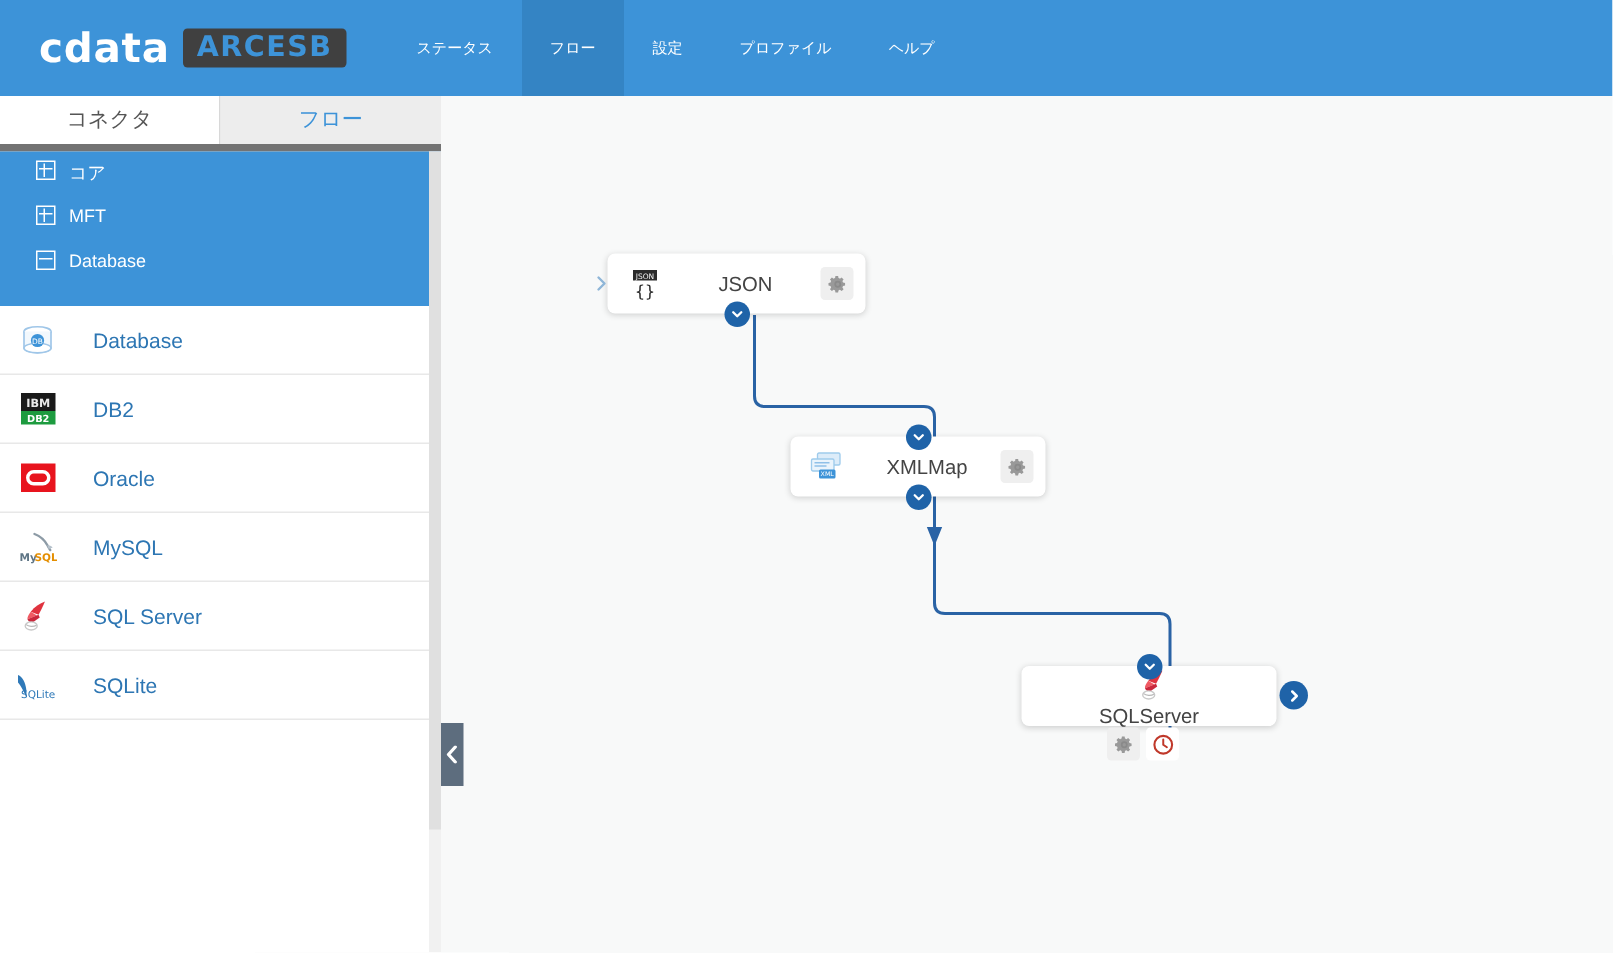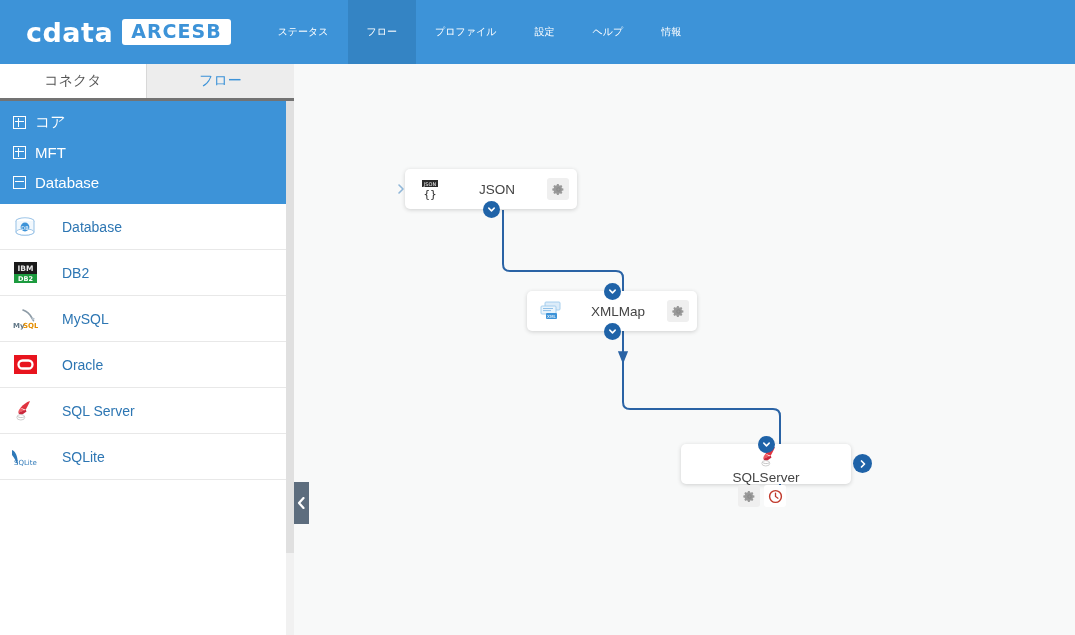--- a/index.html
+++ b/index.html
@@ -40,21 +40,21 @@
   }
   .brand-cdata {
     color: #ffffff;
     font-size: 27px;
     font-weight: bold;
     letter-spacing: 0.5px;
     line-height: 1;
     font-family: "DejaVu Sans", sans-serif;
   }
   .brand-product {
-    background: #ffffff;
+    background: #404040;
     color: #3d93d8;
     font-size: 19px;
     font-weight: bold;
     letter-spacing: 1px;
     padding: 2px 9px 3px 9px;
     border-radius: 3px;
     line-height: 1.12;
     font-family: "DejaVu Sans", sans-serif;
   }
   .navitems {
@@ -83,21 +83,21 @@
     left: 0; top: 64px;
     width: 294px;
     height: 571px;
     background: #ffffff;
     overflow: hidden;
   }
   .tabs {
     display: flex;
     height: 37px;
     background: #ededed;
-    border-bottom: 3px solid #737373;
+    border-bottom: 5px solid #737373;
     box-sizing: border-box;
   }
   .tab {
     flex: 1 1 50%;
     display: flex;
     align-items: center;
     justify-content: center;
     font-size: 14px;
     cursor: pointer;
     box-sizing: border-box;
@@ -112,26 +112,25 @@
     background: #ededed;
     color: #3d93d8;
   }
 
   .categories {
     background: #3d93d8;
     padding: 6px 0 7px 0;
   }
   .category {
     display: flex;
-    align-items: center;
     gap: 9px;
     height: 30px;
-    padding-left: 13px;
+    padding-left: 24px;
     color: #ffffff;
-    font-size: 15px;
+    font-size: 12px;
     cursor: pointer;
     user-select: none;
   }
   .boxicon {
     width: 11px;
     height: 11px;
     border: 1px solid #ffffff;
     position: relative;
     flex: 0 0 auto;
   }
@@ -321,24 +320,23 @@
 <div class="app">
 
   <div class="topnav">
     <div class="brand">
       <span class="brand-cdata">cdata</span>
       <span class="brand-product">ARCESB</span>
     </div>
     <div class="navitems">
       <div class="navitem">ステータス</div>
       <div class="navitem active">フロー</div>
+      <div class="navitem">設定</div>
       <div class="navitem">プロファイル</div>
-      <div class="navitem">設定</div>
       <div class="navitem">ヘルプ</div>
-      <div class="navitem">情報</div>
     </div>
   </div>
 
   <div class="leftpanel">
 
     <div class="tabs">
       <div class="tab active">コネクタ</div>
       <div class="tab inactive">フロー</div>
     </div>
 
@@ -379,38 +377,38 @@
             <rect x="1" y="14" width="23" height="9" fill="#1d9b3f"></rect>
             <text x="12.5" y="11" font-size="7.5" font-weight="bold" fill="#e8e8e8" text-anchor="middle" font-family="DejaVu Sans, sans-serif">IBM</text>
             <text x="12.5" y="21.3" font-size="6.5" font-weight="bold" fill="#ffffff" text-anchor="middle" font-family="DejaVu Sans, sans-serif">DB2</text>
           </svg>
         </span>
         <span class="clabel">DB2</span>
       </div>
 
       <div class="connitem">
         <span class="cicon">
+          <svg width="25" height="25" viewBox="0 0 25 25">
+            <rect x="1" y="3" width="23" height="19" fill="#e8141e"></rect>
+            <rect x="5.5" y="8.5" width="14" height="8" rx="4" fill="none" stroke="#ffffff" stroke-width="2.3"></rect>
+          </svg>
+        </span>
+        <span class="clabel">Oracle</span>
+      </div>
+
+      <div class="connitem">
+        <span class="cicon">
           <svg width="28" height="24" viewBox="0 0 28 24">
             <path d="M13 3 c4 1.5 7 4.5 8.6 7.5 c0.8 1.5 1.3 2.6 1.9 3.2" fill="none" stroke="#8d9ba6" stroke-width="1.6" stroke-linecap="round"></path>
             <path d="M21.5 10.5 c1.6 -0.3 3 0.5 3.6 1.6 c-1.1 0.1 -2 0.5 -2.6 1.2" fill="#b6c2cc"></path>
             <text x="3" y="21" font-size="7" font-weight="bold" fill="#5f7585" font-family="DejaVu Sans, sans-serif">My</text>
             <text x="13" y="21" font-size="7" font-weight="bold" fill="#e48e00" font-family="DejaVu Sans, sans-serif">SQL</text>
           </svg>
         </span>
         <span class="clabel">MySQL</span>
-      </div>
-
-      <div class="connitem">
-        <span class="cicon">
-          <svg width="25" height="25" viewBox="0 0 25 25">
-            <rect x="1" y="3" width="23" height="19" fill="#e8141e"></rect>
-            <rect x="5.5" y="8.5" width="14" height="8" rx="4" fill="none" stroke="#ffffff" stroke-width="2.3"></rect>
-          </svg>
-        </span>
-        <span class="clabel">Oracle</span>
       </div>
 
 
       <div class="connitem">
         <span class="cicon">
           <svg width="26" height="26" viewBox="0 0 26 26">
             <path d="M18 3 c-3.5 1.2 -7 3.6 -9.5 6.8 l5.2 2 C15.6 8.4 17 5.4 18 3 z" fill="#e0333f"></path>
             <path d="M8.5 9.8 c-1.6 2 -2.4 3.8 -2.2 5 l6.4 -2.4 z" fill="#f05a63"></path>
             <path d="M13.7 11.8 l-7.4 3 c0.4 1.2 1.7 2 3.4 2.2 l4.8 -3.4 z" fill="#c9283c"></path>
             <ellipse cx="8.8" cy="19.3" rx="4" ry="2.7" fill="#ffffff" stroke="#c9c9c9" stroke-width="0.9"></ellipse>

